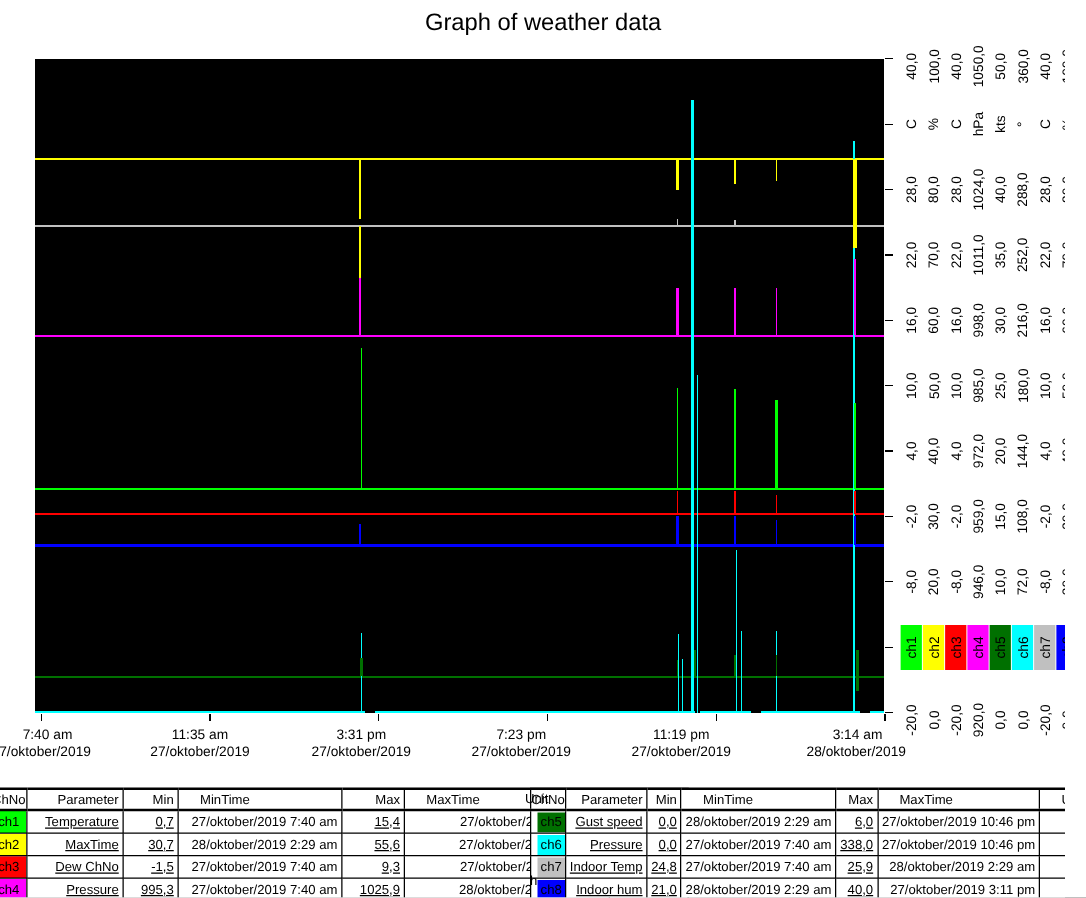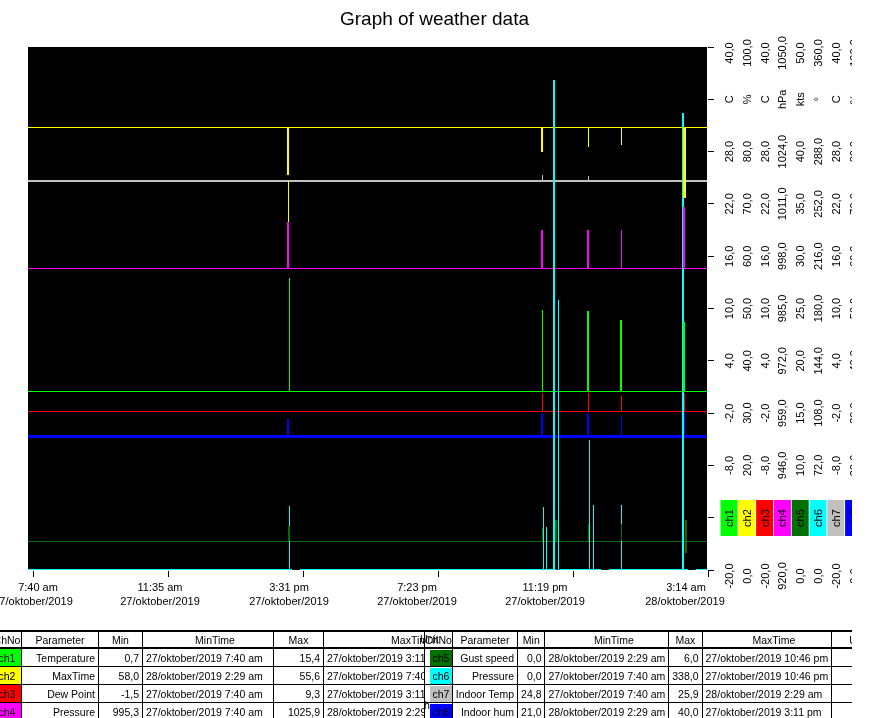--- a/index.html
+++ b/index.html
@@ -11,24 +11,24 @@
   .axt{font:11px "Liberation Sans",sans-serif;fill:#000;}
   .dtable{position:absolute;top:630px;}
   #left-table{left:-8px;z-index:1;}
   #right-table{left:424px;z-index:2;background:#fff;}
   table.dt{border-collapse:collapse;table-layout:fixed;background:#fff;
            font:10.5px "Liberation Sans",sans-serif;color:#000;}
   .dt th,.dt td{border:1px solid #000;padding:0 3px;height:17px;line-height:16px;
                 overflow:hidden;white-space:nowrap;font-weight:normal;}
   .dt thead th{border-top:2px solid #000;border-bottom:2px solid #000;height:15px;line-height:14px;}
   .dt .c0{text-align:center;padding:0;}
-  .dt td.c1,.dt td.c2,.dt td.c4,.dt td.c6{text-align:right;}
-  .dt td.c3,.dt td.c5{text-align:left;}
-  .dt th.c3,.dt th.c5,.dt th.c6{text-align:center;padding-left:17px;}
-  .dt th.c1,.dt th.c2,.dt th.c4{text-align:center;}
+  .dt td.c1,.dt td.c2,.dt td.c4,.dt td.c6{text-align:right;text-decoration:underline;}
+  .dt td.c3,.dt td.c5{text-align:right;}
+  .dt th.c3,.dt th.c5,.dt th.c6{text-align:left;padding-left:17px;}
+  .dt th.c1,.dt th.c2,.dt th.c4{text-align:right;}
   .chbox{display:block;margin-left:5px;height:16px;text-align:center;color:#000;}
   #unit-overlap-header{position:absolute;left:420px;top:633px;z-index:3;
                        font:10.5px "Liberation Sans",sans-serif;color:#000;}
   #unit-overlap-value{position:absolute;left:424px;top:699px;width:6px;height:14px;
                       overflow:hidden;z-index:3;font:10.5px "Liberation Sans",sans-serif;color:#000;}
 </style>
 </head>
 <body>
 
 <div class="page">
@@ -234,29 +234,29 @@
             <td class="c1">Temperature</td>
             <td class="c2">0,7</td>
             <td class="c3">27/oktober/2019 7:40 am</td>
             <td class="c4">15,4</td>
             <td class="c5">27/oktober/2019 3:11 pm</td>
             <td class="c6">C</td>
           </tr>
           <tr>
             <td class="c0" style="background: rgb(255, 255, 0);">ch2</td>
             <td class="c1">MaxTime</td>
-            <td class="c2">58,0</td>
+            <td class="c2">30,7</td>
             <td class="c3">28/oktober/2019 2:29 am</td>
             <td class="c4">55,6</td>
             <td class="c5">27/oktober/2019 7:40 am</td>
             <td class="c6">%</td>
           </tr>
           <tr>
             <td class="c0" style="background: rgb(255, 0, 0);">ch3</td>
-            <td class="c1">Dew Point</td>
+            <td class="c1">Dew ChNo</td>
             <td class="c2">-1,5</td>
             <td class="c3">27/oktober/2019 7:40 am</td>
             <td class="c4">9,3</td>
             <td class="c5">27/oktober/2019 3:11 pm</td>
             <td class="c6">C</td>
           </tr>
           <tr>
             <td class="c0" style="background: rgb(255, 0, 255);">ch4</td>
             <td class="c1">Pressure</td>
             <td class="c2">995,3</td>

